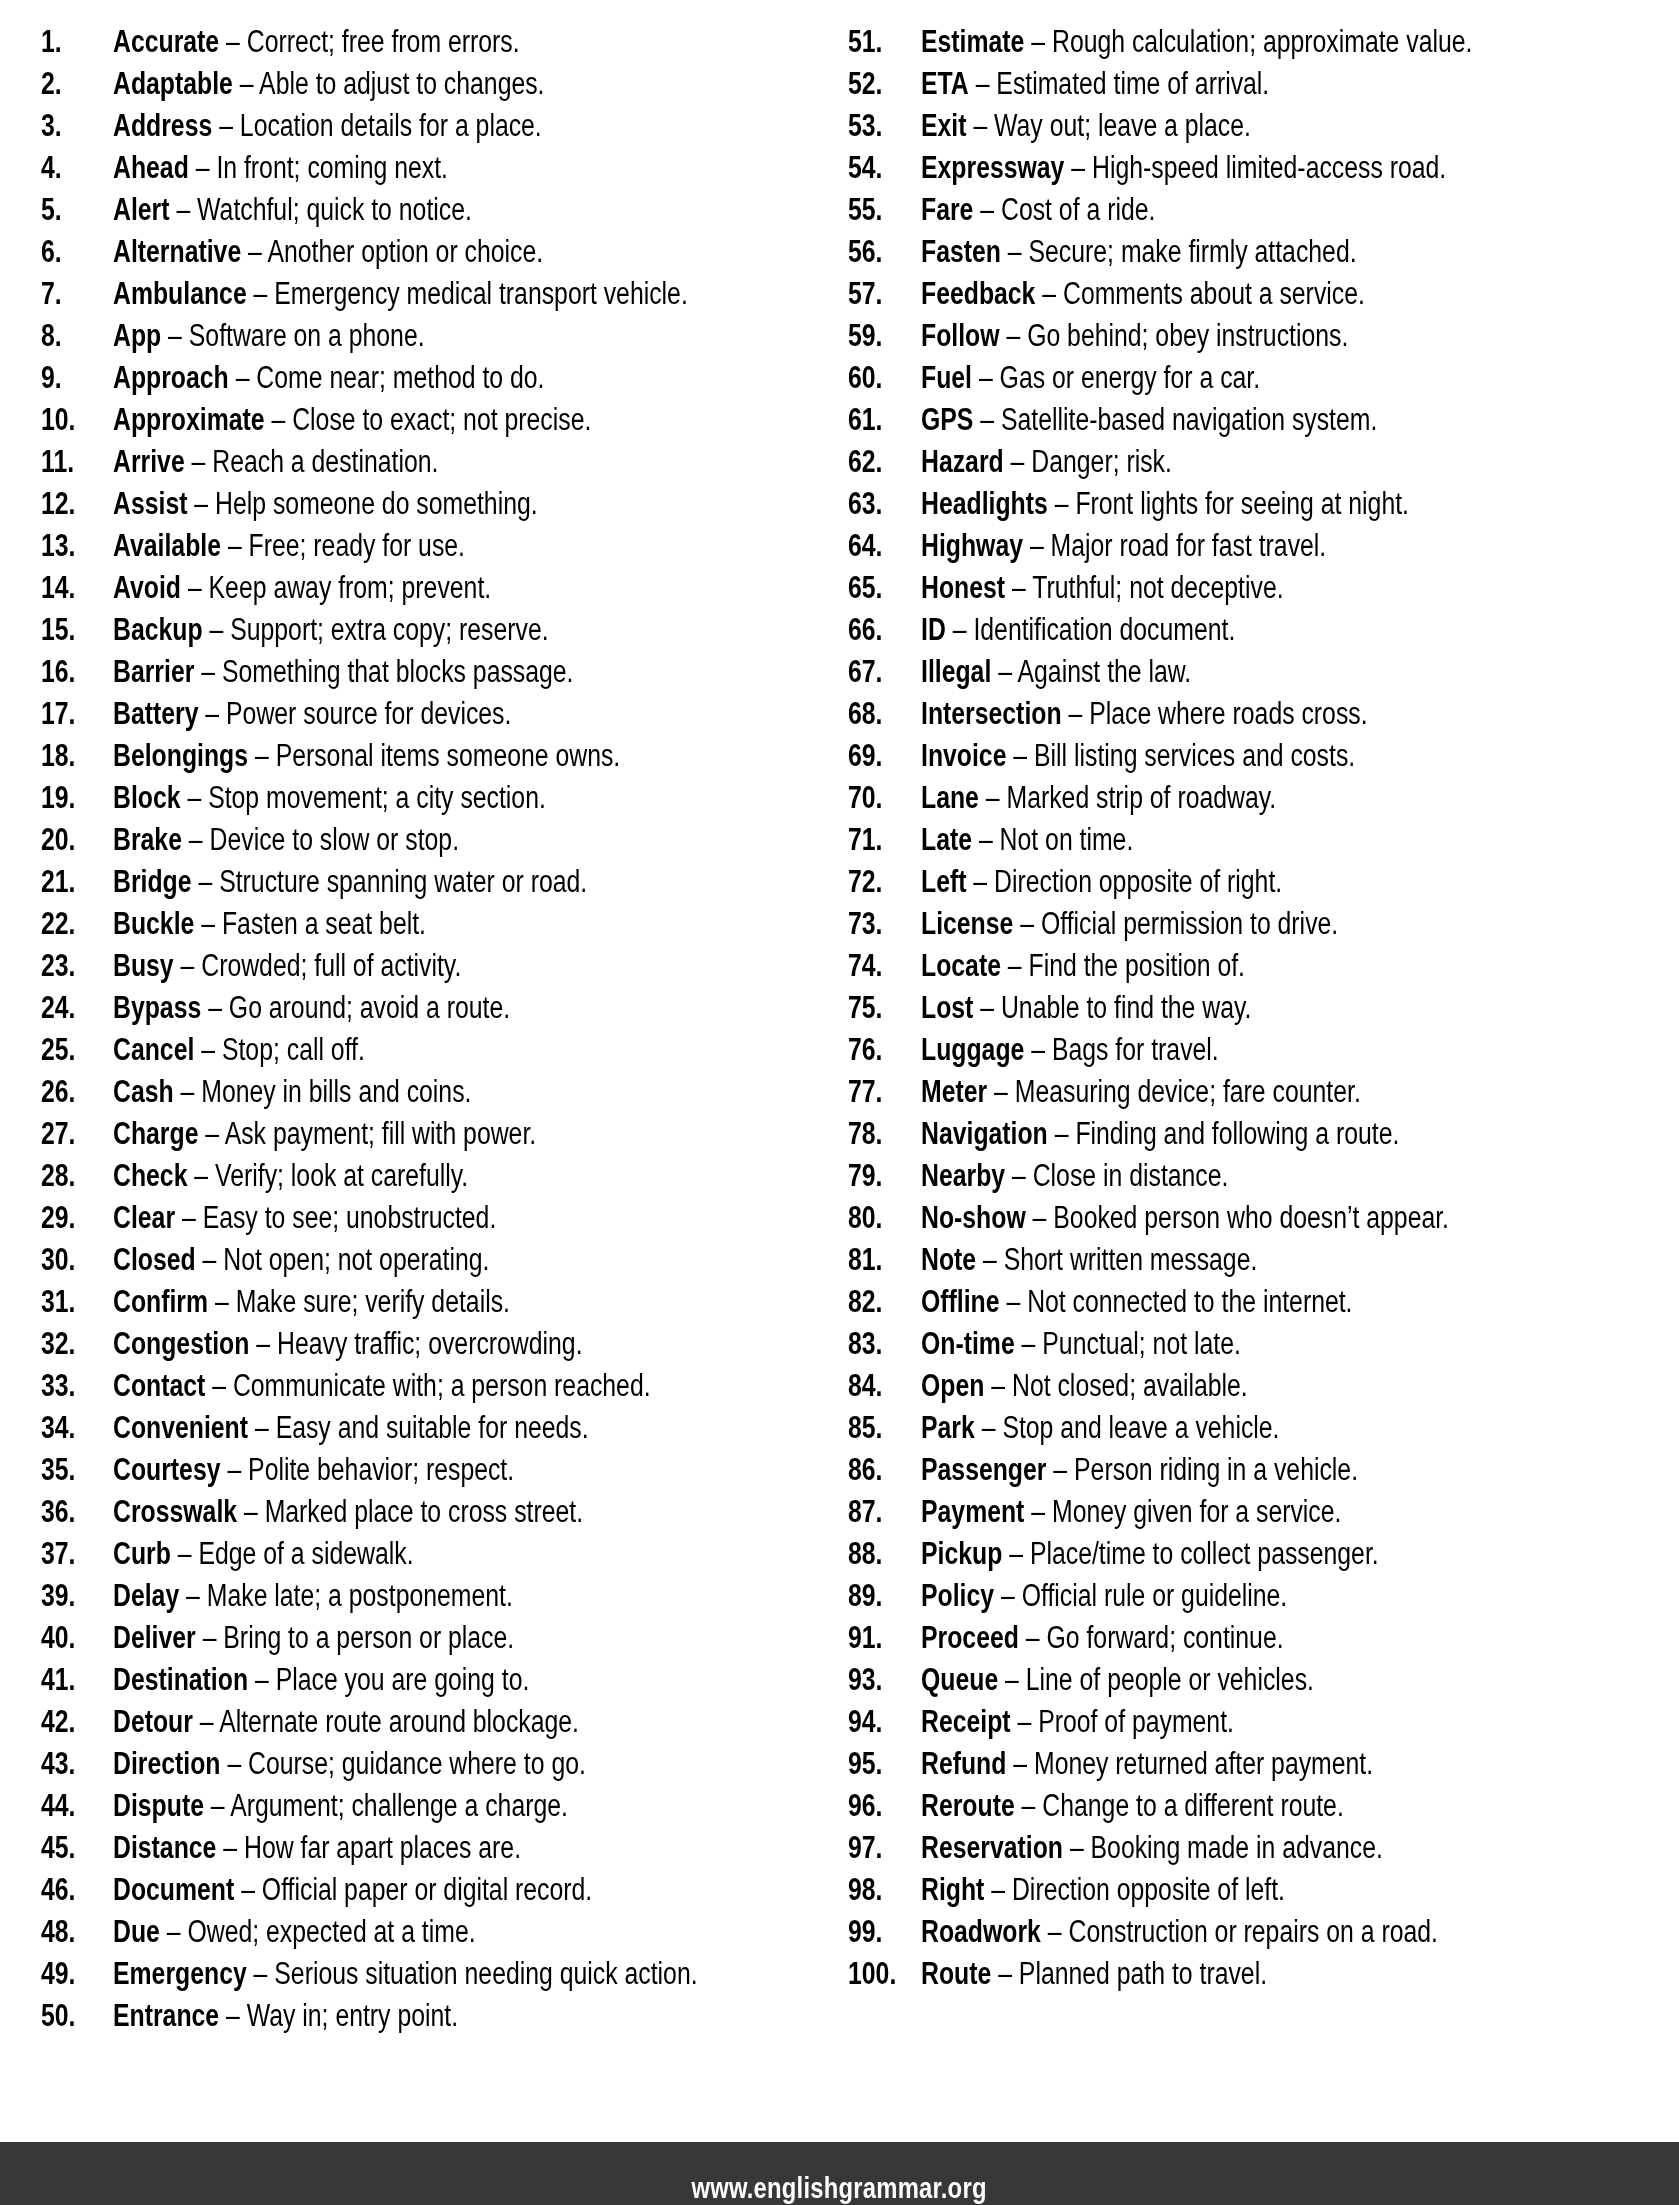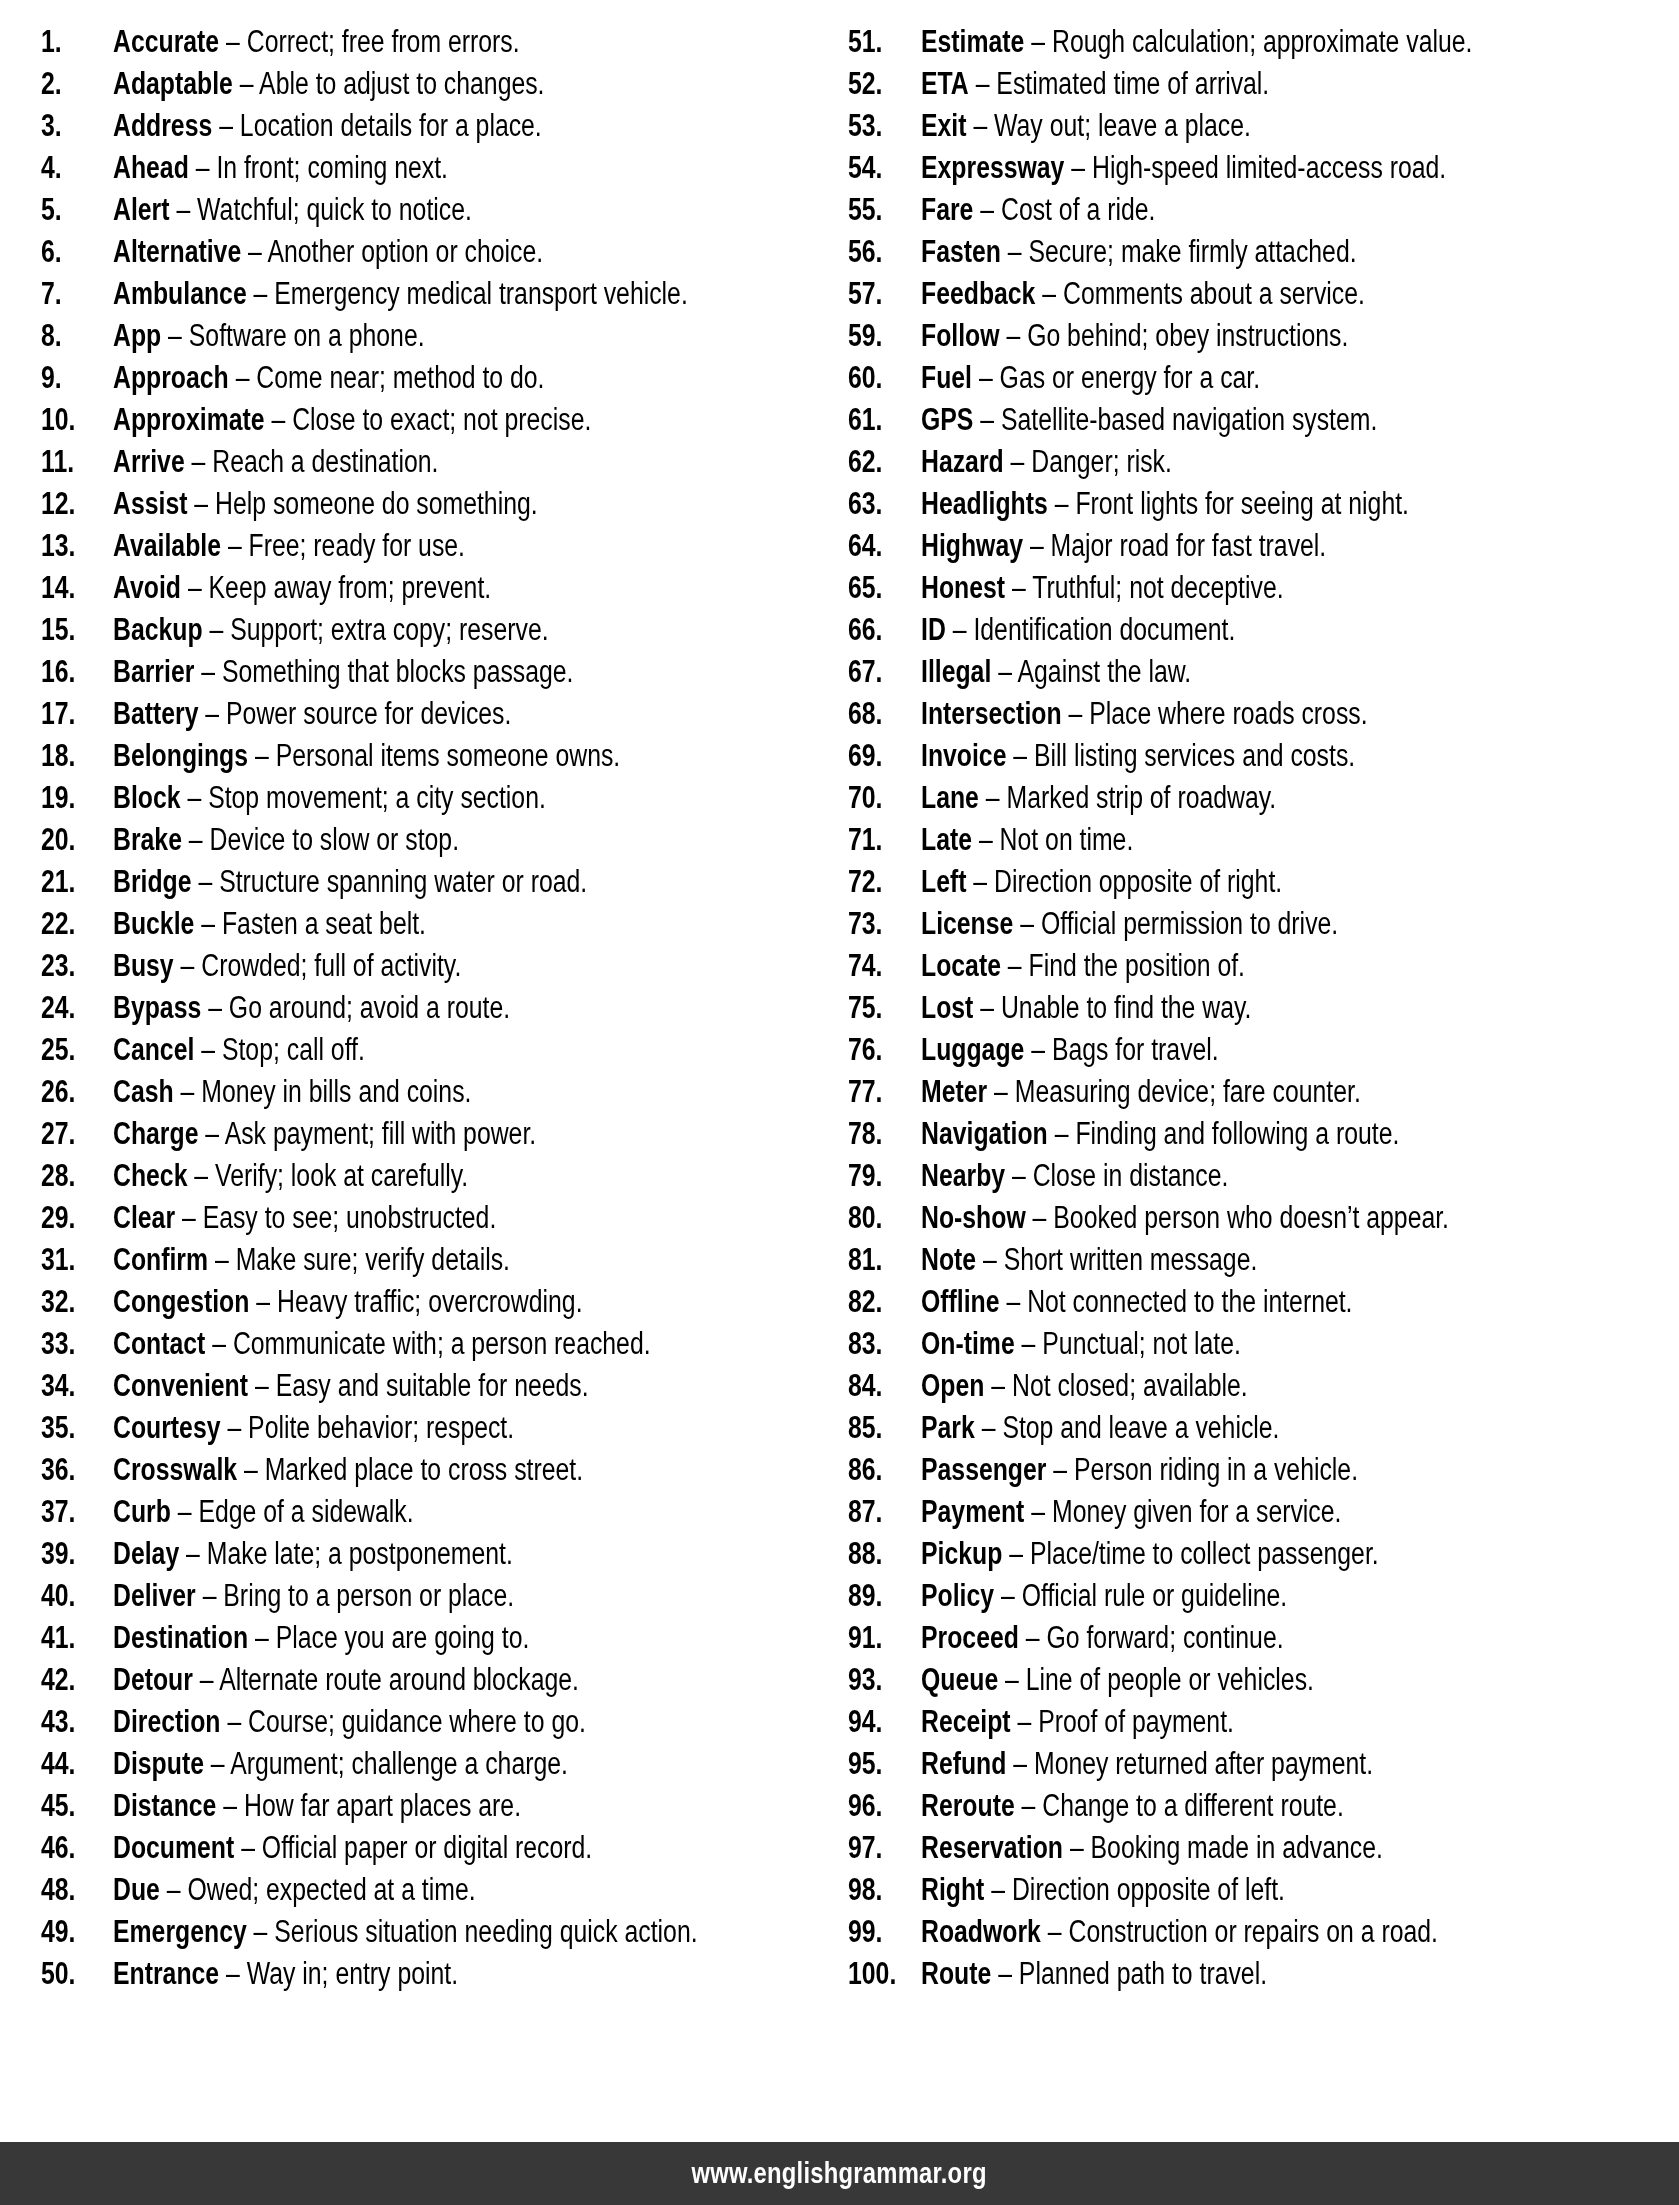--- a/index.html
+++ b/index.html
@@ -86,21 +86,21 @@
 
   .definition {
     font-weight: normal;
   }
 
   #footer-bar {
     flex: 0 0 auto;
     height: 63px;
     background: #383838;
     display: flex;
-    align-items: center;
+    align-items: flex-end;
     justify-content: center;
   }
 
   #footer-text {
     color: #ffffff;
     font-weight: bold;
     font-size: 29px;
     transform: scaleX(0.82);
     transform-origin: center center;
     letter-spacing: 0.3px;
@@ -225,20 +225,24 @@
         </div>
         <div class="list-item">
           <span class="item-num">28.</span>
           <span class="item-body"><span class="term">Check</span> <span class="dash">–</span> <span class="definition">Verify; look at carefully.</span></span>
         </div>
         <div class="list-item">
           <span class="item-num">29.</span>
           <span class="item-body"><span class="term">Clear</span> <span class="dash">–</span> <span class="definition">Easy to see; unobstructed.</span></span>
         </div>
         <div class="list-item">
+          <span class="item-num">30.</span>
+          <span class="item-body"><span class="term">Closed</span> <span class="dash">–</span> <span class="definition">Not open; not operating.</span></span>
+        </div>
+        <div class="list-item">
           <span class="item-num">31.</span>
           <span class="item-body"><span class="term">Confirm</span> <span class="dash">–</span> <span class="definition">Make sure; verify details.</span></span>
         </div>
         <div class="list-item">
           <span class="item-num">32.</span>
           <span class="item-body"><span class="term">Congestion</span> <span class="dash">–</span> <span class="definition">Heavy traffic; overcrowding.</span></span>
         </div>
         <div class="list-item">
           <span class="item-num">33.</span>
           <span class="item-body"><span class="term">Contact</span> <span class="dash">–</span> <span class="definition">Communicate with; a person reached.</span></span>

